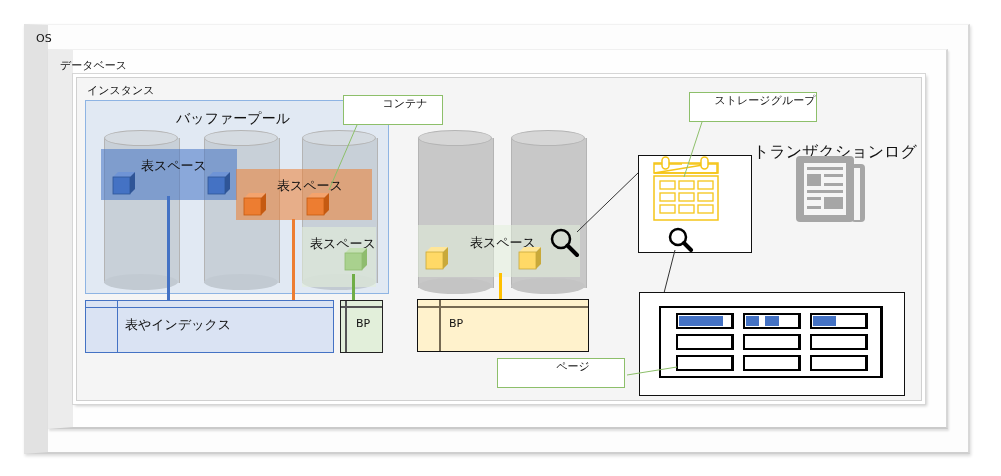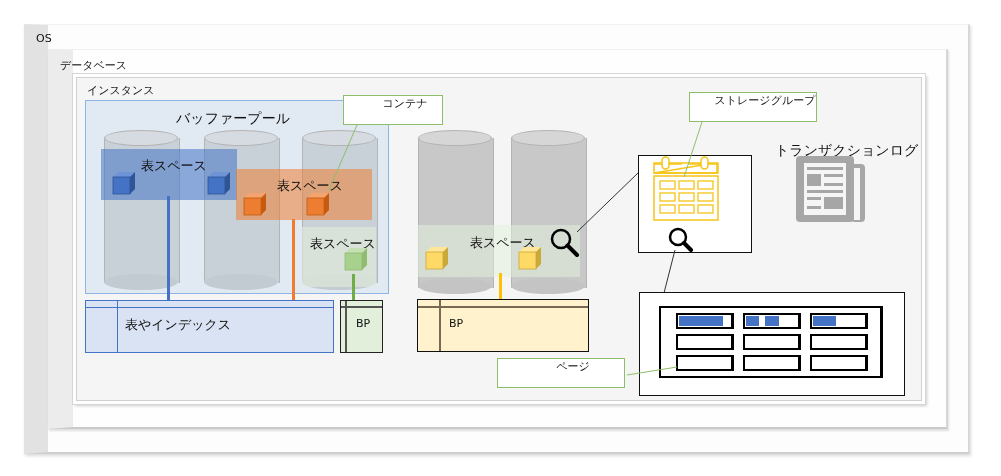--- a/index.html
+++ b/index.html
@@ -183,21 +183,21 @@
   <line x1="33" y1="87" x2="40" y2="94" stroke="#000" stroke-width="4" stroke-linecap="round"></line>
 </svg>
 
 <div class="callout" style="left:689px;top:92px;width:128px;height:30px;">
     <span>ストレージグループ</span>
   </div>
 <svg class="abs" style="left:680px;top:122px;" width="30" height="60">
     <line x1="22" y1="0" x2="4" y2="55" stroke="#8dbf6a" stroke-width="1"></line>
   </svg>
 
-<div class="lbl" style="left:775px;top:142px;font-size:14px;">トランザクションログ</div>
+<div class="lbl" style="left:753px;top:142px;font-size:16px;">トランザクションログ</div>
 <svg class="abs" style="left:796px;top:156px;" width="70" height="68">
   <rect x="0" y="0" width="58" height="66" rx="4" fill="#a6a6a6"></rect>
   <rect x="55" y="8" width="14" height="58" rx="4" fill="#a6a6a6"></rect>
   <rect x="58" y="12" width="6" height="52" fill="#f5f5f5"></rect>
   <rect x="8" y="7" width="42" height="52" fill="#f5f5f5"></rect>
   <g fill="#a6a6a6">
     <rect x="11" y="11" width="36" height="3"></rect>
     <rect x="11" y="18" width="14" height="12"></rect>
     <rect x="28" y="18" width="19" height="3"></rect>
     <rect x="28" y="27" width="19" height="3"></rect>

